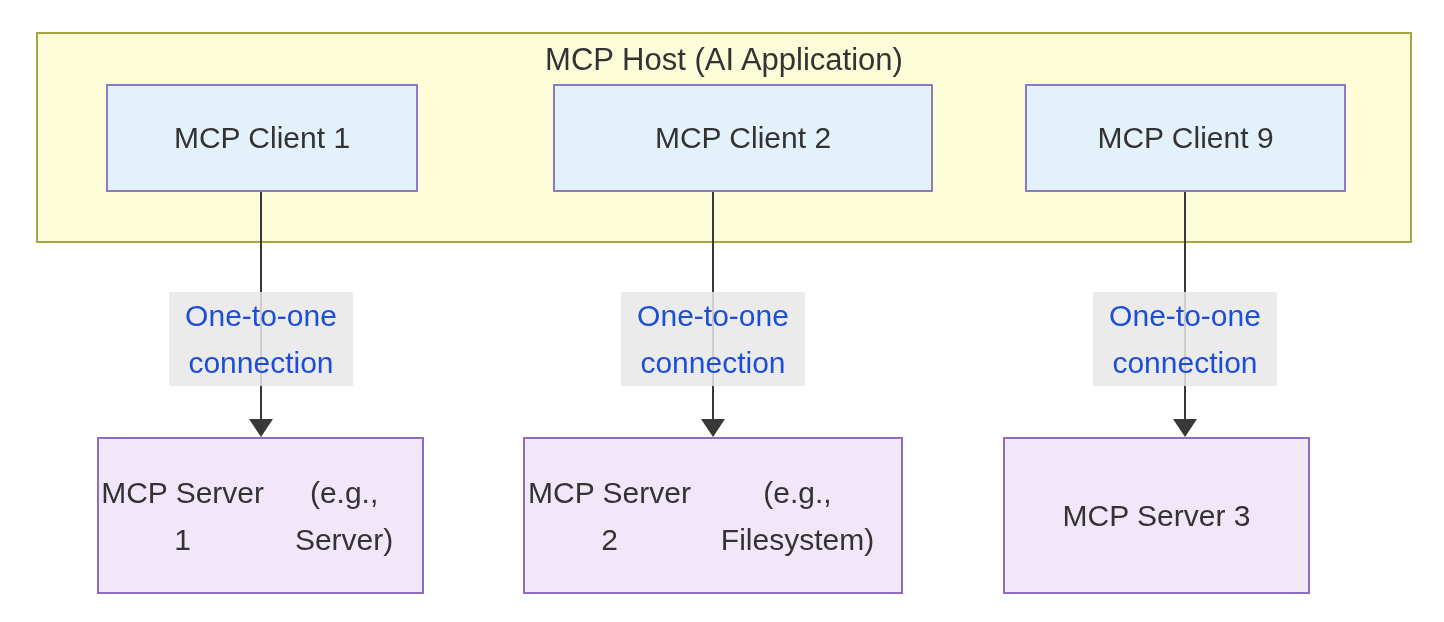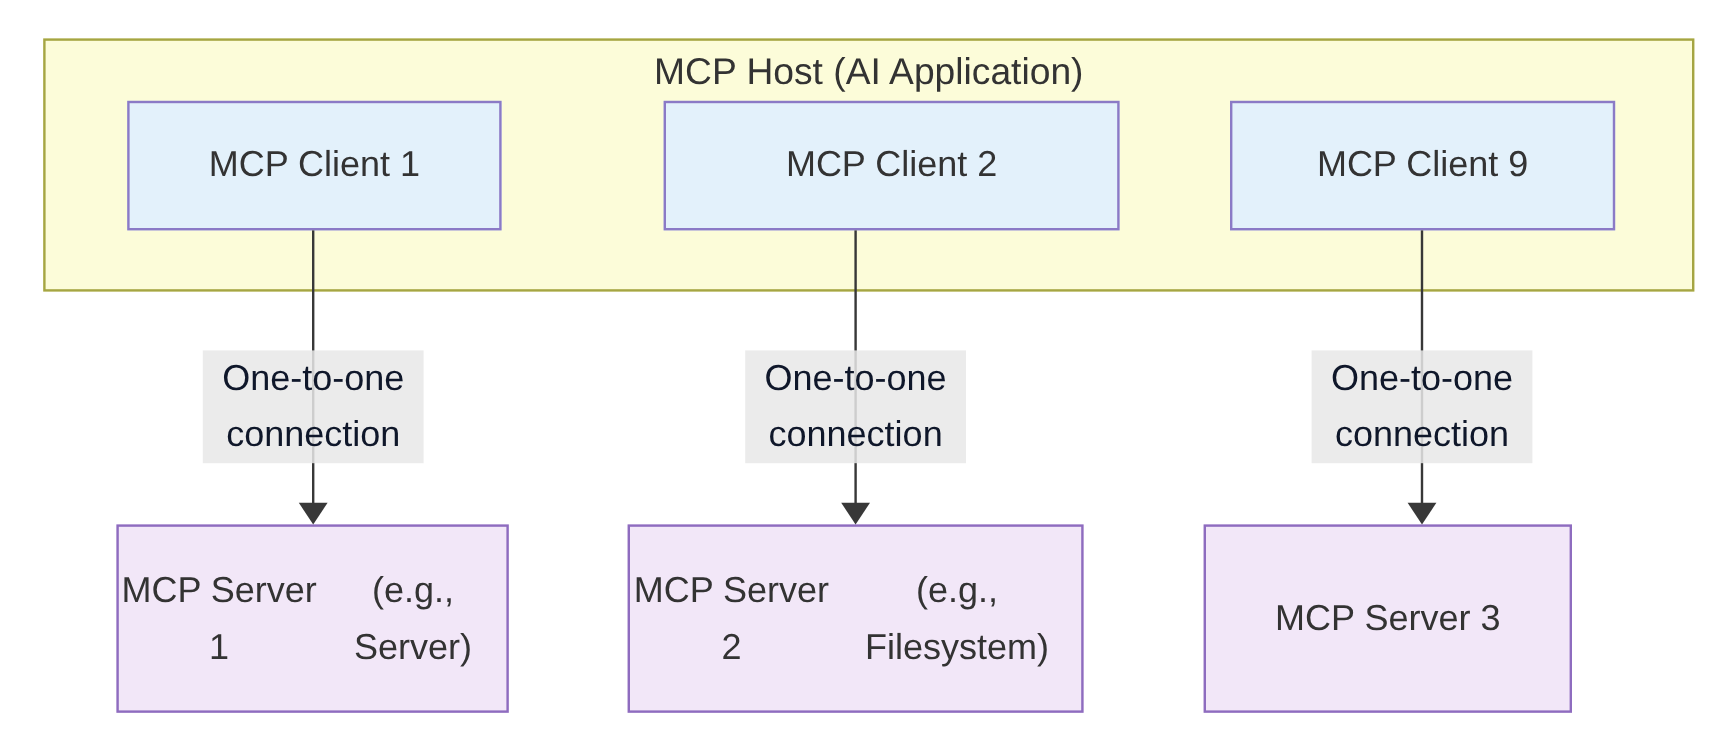--- a/index.html
+++ b/index.html
@@ -75,21 +75,21 @@
   
   .conn-label {
     position: absolute;
     top: 292px;
     width: 184px;
     padding: 0;
     background: rgba(232, 232, 232, 0.85);
     font-size: 30px;
     line-height: 47px;
     text-align: center;
-    color: #0f172a;
+    color: #1d4ed8;
     z-index: 2;
   }
   .pos-t1 { left: 169px; }
   .pos-t2 { left: 621px; }
   .pos-t3 { left: 1093px; }
   
   .server-box {
     top: 437px; height: 157px;
     background: #f2e7f8;
     border: 2px solid #8e6cbf;

